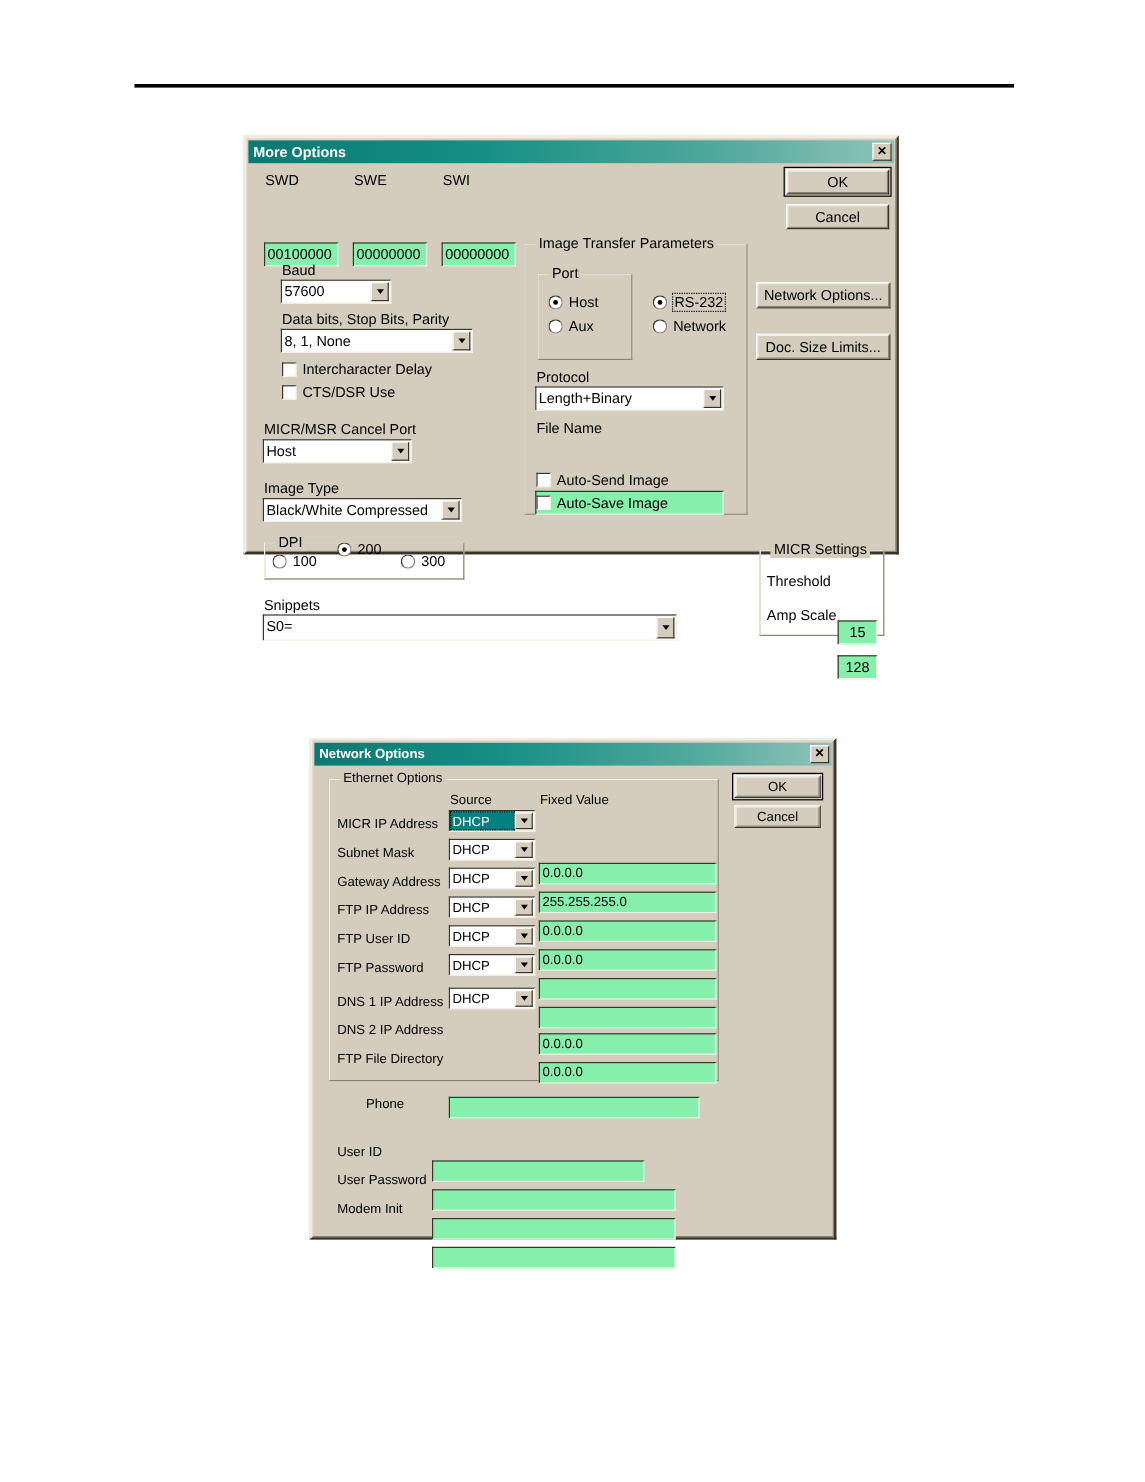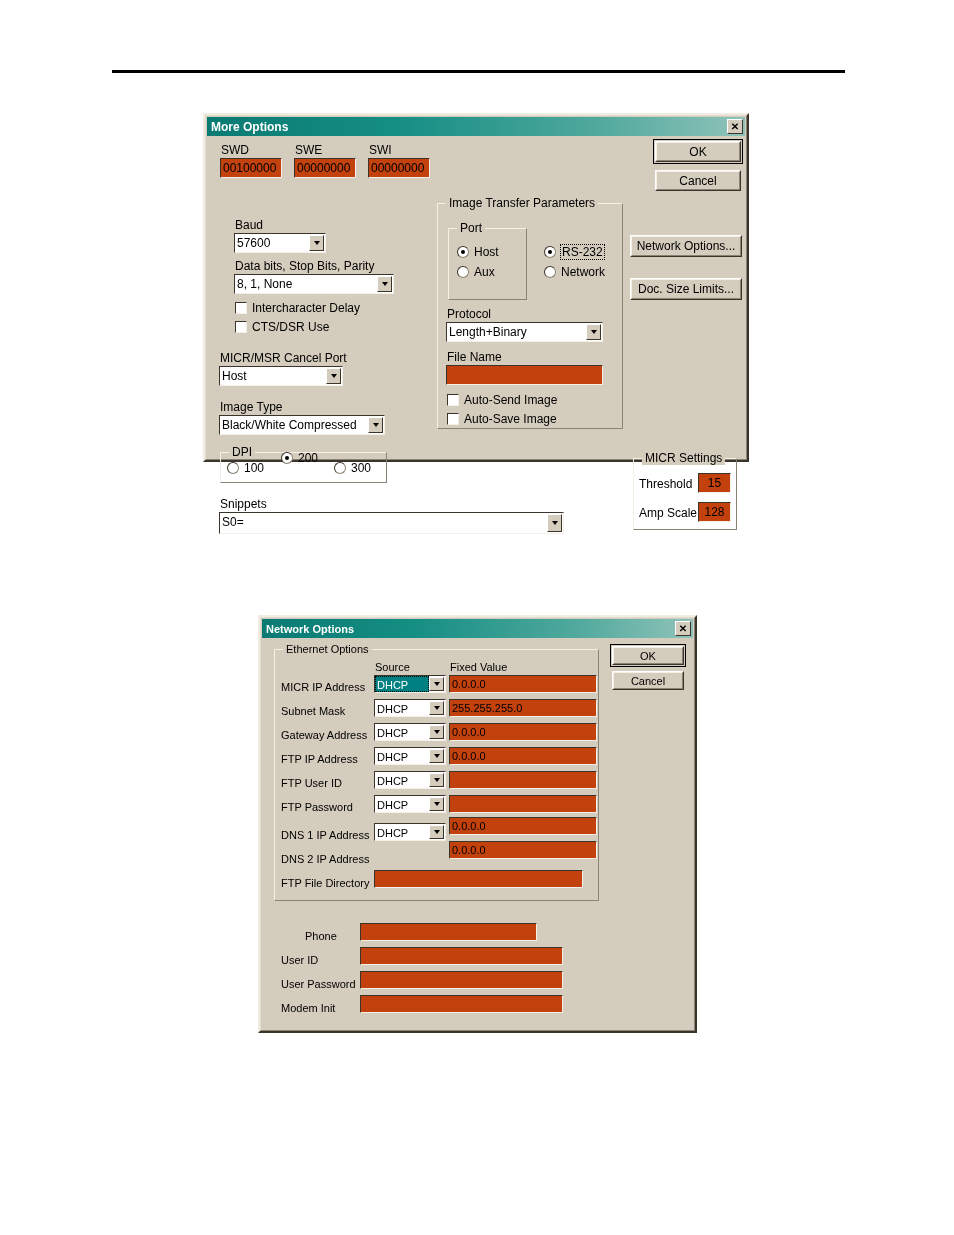--- a/index.html
+++ b/index.html
@@ -119,32 +119,33 @@
     background: #d4ccbc;
     padding: 0 3px;
     font-size: 12px;
     color: #000;
     white-space: nowrap;
     line-height: 14px;
   }
 
   .field {
     position: absolute;
-    background: #c2410c;
+    background: #86efac;
     border-top: 1px solid #3b342a;
     border-left: 1px solid #3b342a;
     border-right: 1px solid #f4f0e8;
     border-bottom: 1px solid #f4f0e8;
     box-sizing: border-box;
     font-size: 12px;
     color: #000;
     padding: 1px 0 0 2px;
     overflow: hidden;
     white-space: nowrap;
     line-height: 16px;
+    margin-top: 44px;
   }
 
   .combo {
     position: absolute;
     background: #ffffff;
     border-top: 1px solid #3b342a;
     border-left: 1px solid #3b342a;
     border-right: 1px solid #f4f0e8;
     border-bottom: 1px solid #f4f0e8;
     box-sizing: border-box;
@@ -523,21 +524,21 @@
   </div>
   <div class="field" style="left:189px; top:200px; width:148px; height:18px; font-size:11px; line-height:15px;">0.0.0.0</div>
 
   <div class="lbl-sm" style="left:21px; top:236px;">DNS 2 IP Address</div>
   <div class="field" style="left:189px; top:224px; width:148px; height:18px; font-size:11px; line-height:15px;">0.0.0.0</div>
 
   <div class="lbl-sm" style="left:21px; top:260px;">FTP File Directory</div>
   <div class="field" style="left:114px; top:253px; width:209px; height:18px; font-size:11px; line-height:15px;"></div>
 
 
-  <div class="lbl-sm" style="left:21px; top:313px;padding-left:24px;">Phone</div>
+  <div class="lbl-sm" style="left:21px; top:297px;padding-left:24px;">Phone</div>
   <div class="field" style="left:100px; top:306px; width:177px; height:18px; font-size:11px; line-height:15px;"></div>
 
   <div class="lbl-sm" style="left:21px; top:337px;">User ID</div>
   <div class="field" style="left:100px; top:330px; width:203px; height:18px; font-size:11px; line-height:15px;"></div>
 
   <div class="lbl-sm" style="left:21px; top:361px;">User Password</div>
   <div class="field" style="left:100px; top:354px; width:203px; height:18px; font-size:11px; line-height:15px;"></div>
 
   <div class="lbl-sm" style="left:21px; top:385px;">Modem Init</div>
   <div class="field" style="left:100px; top:378px; width:203px; height:18px; font-size:11px; line-height:15px;"></div>

